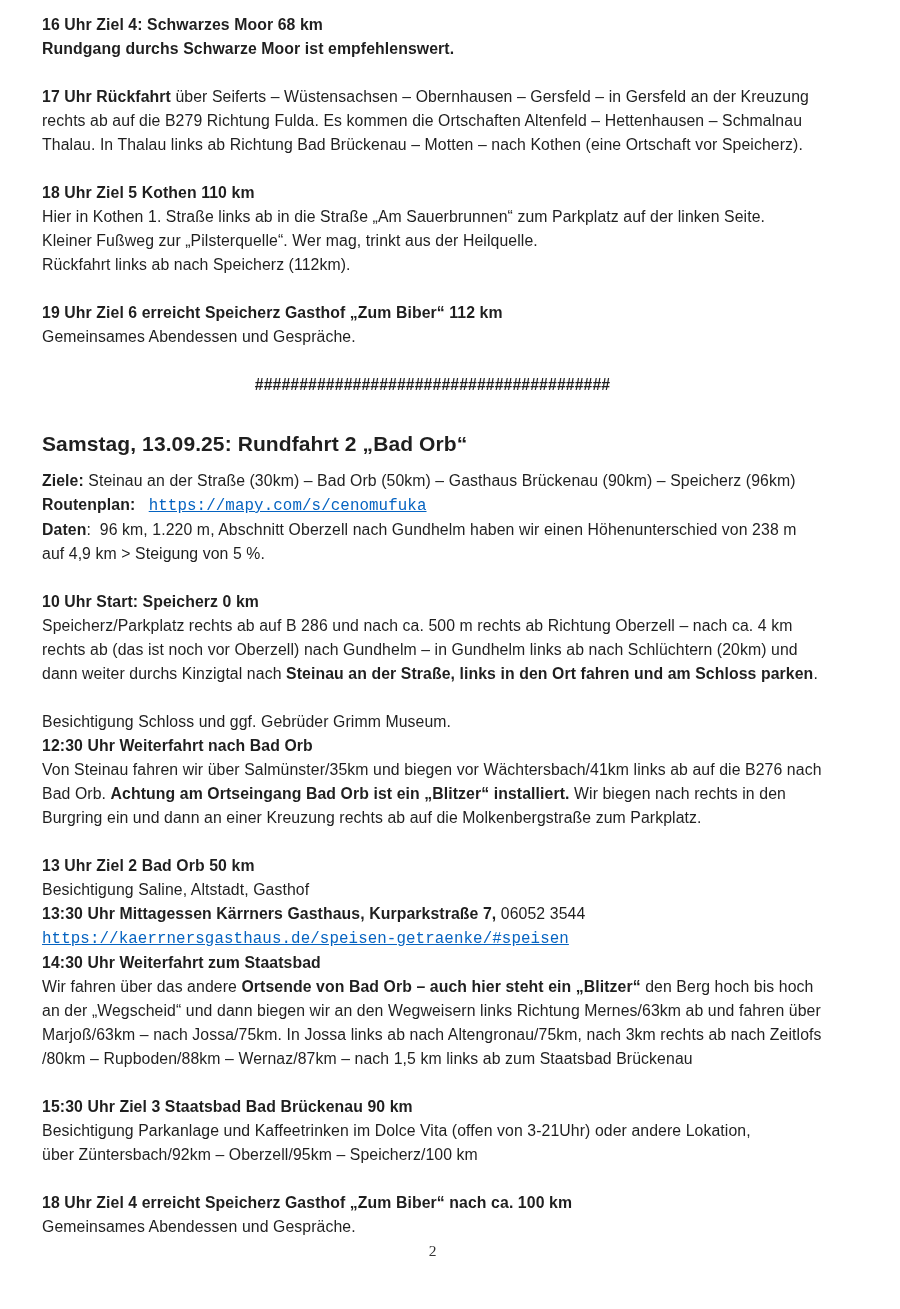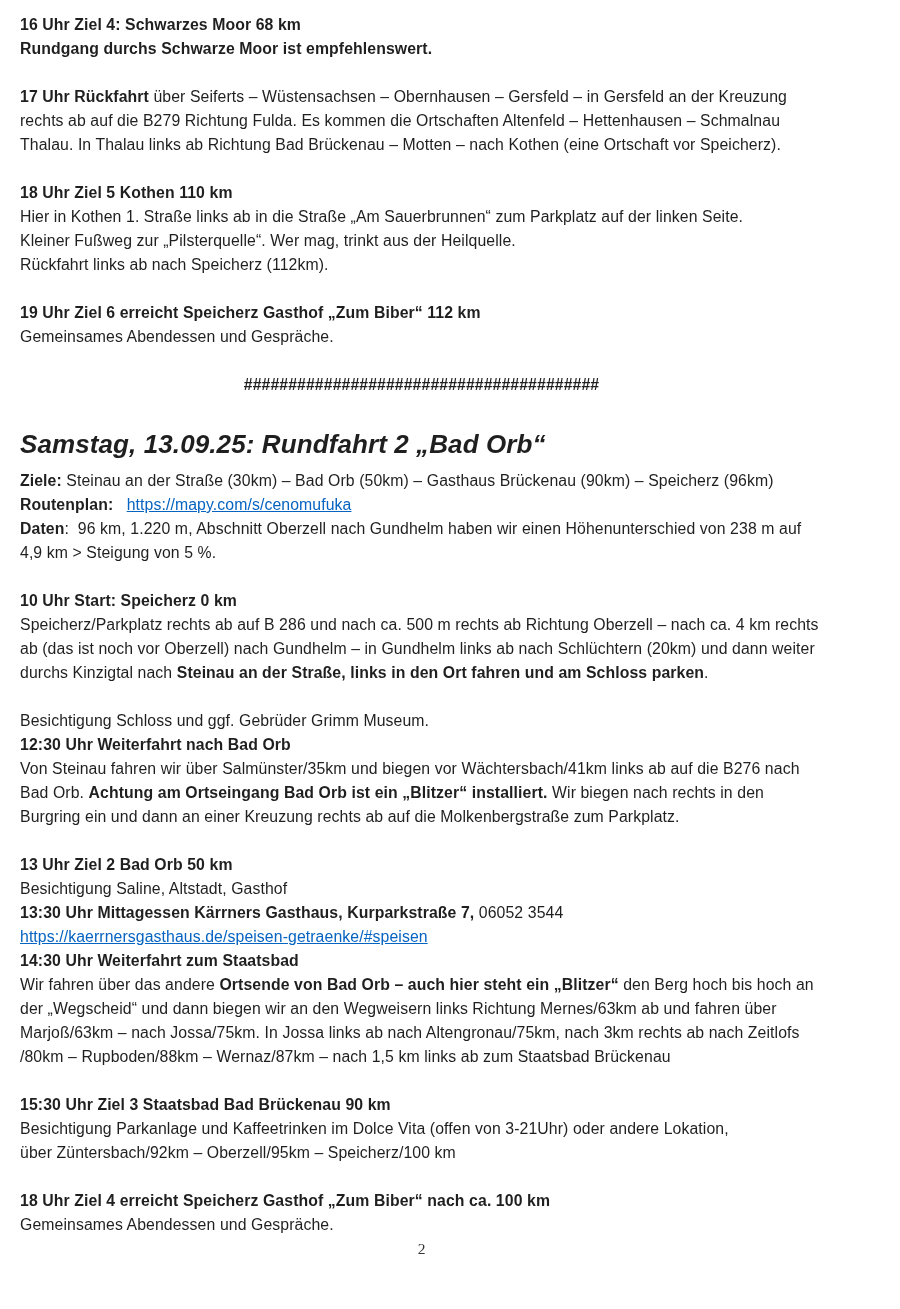--- a/index.html
+++ b/index.html
@@ -1,36 +1,36 @@
 <!DOCTYPE html>
 <html style="--text: #1f1f1f; --link: #0563c1; --bg: #ffffff;"><head>
 <meta charset="utf-8">
 <style>
   :root { --text:#1f1f1f; --link:#0563c1; --bg:#ffffff; }
   html,body { margin:0; padding:0; background:var(--bg); }
   body { width:900px; height:1309px; overflow:hidden; }
   .page {
     box-sizing:border-box;
     width:859px; height:1309px;
-    padding:13px 36px 0 20px;
+    padding:13px 36px 0 42px;
     background:var(--bg);
   }
   .blk {
     font-family:"Liberation Sans", sans-serif;
     font-size:15.8px;
     line-height:24px;
     color:var(--text);
     text-align:left;
     letter-spacing:0.1px;
   }
   .b { font-weight:700; }
   .sep { text-align:center; font-weight:700; }
-  .h1 { font-size:26px; line-height:40px; font-weight:700; padding:3px 0 5px 0;font-style:italic; }
+  .h1 { font-size:21px; line-height:40px; font-weight:700; padding:3px 0 5px 0; }
   .spacer { height:24px; }
-  a.link { color:var(--link); text-decoration:underline; cursor:pointer; }
+  a.link { color:var(--link); text-decoration:underline; cursor:pointer;font-family:Liberation Mono, monospace; }
   .pagenum {
     font-family:"Liberation Serif", serif;
     font-size:15.5px; line-height:24px;
     text-align:center; color:#333333;
   }
 </style>
 </head>
 <body>
 
 <div class="page">

